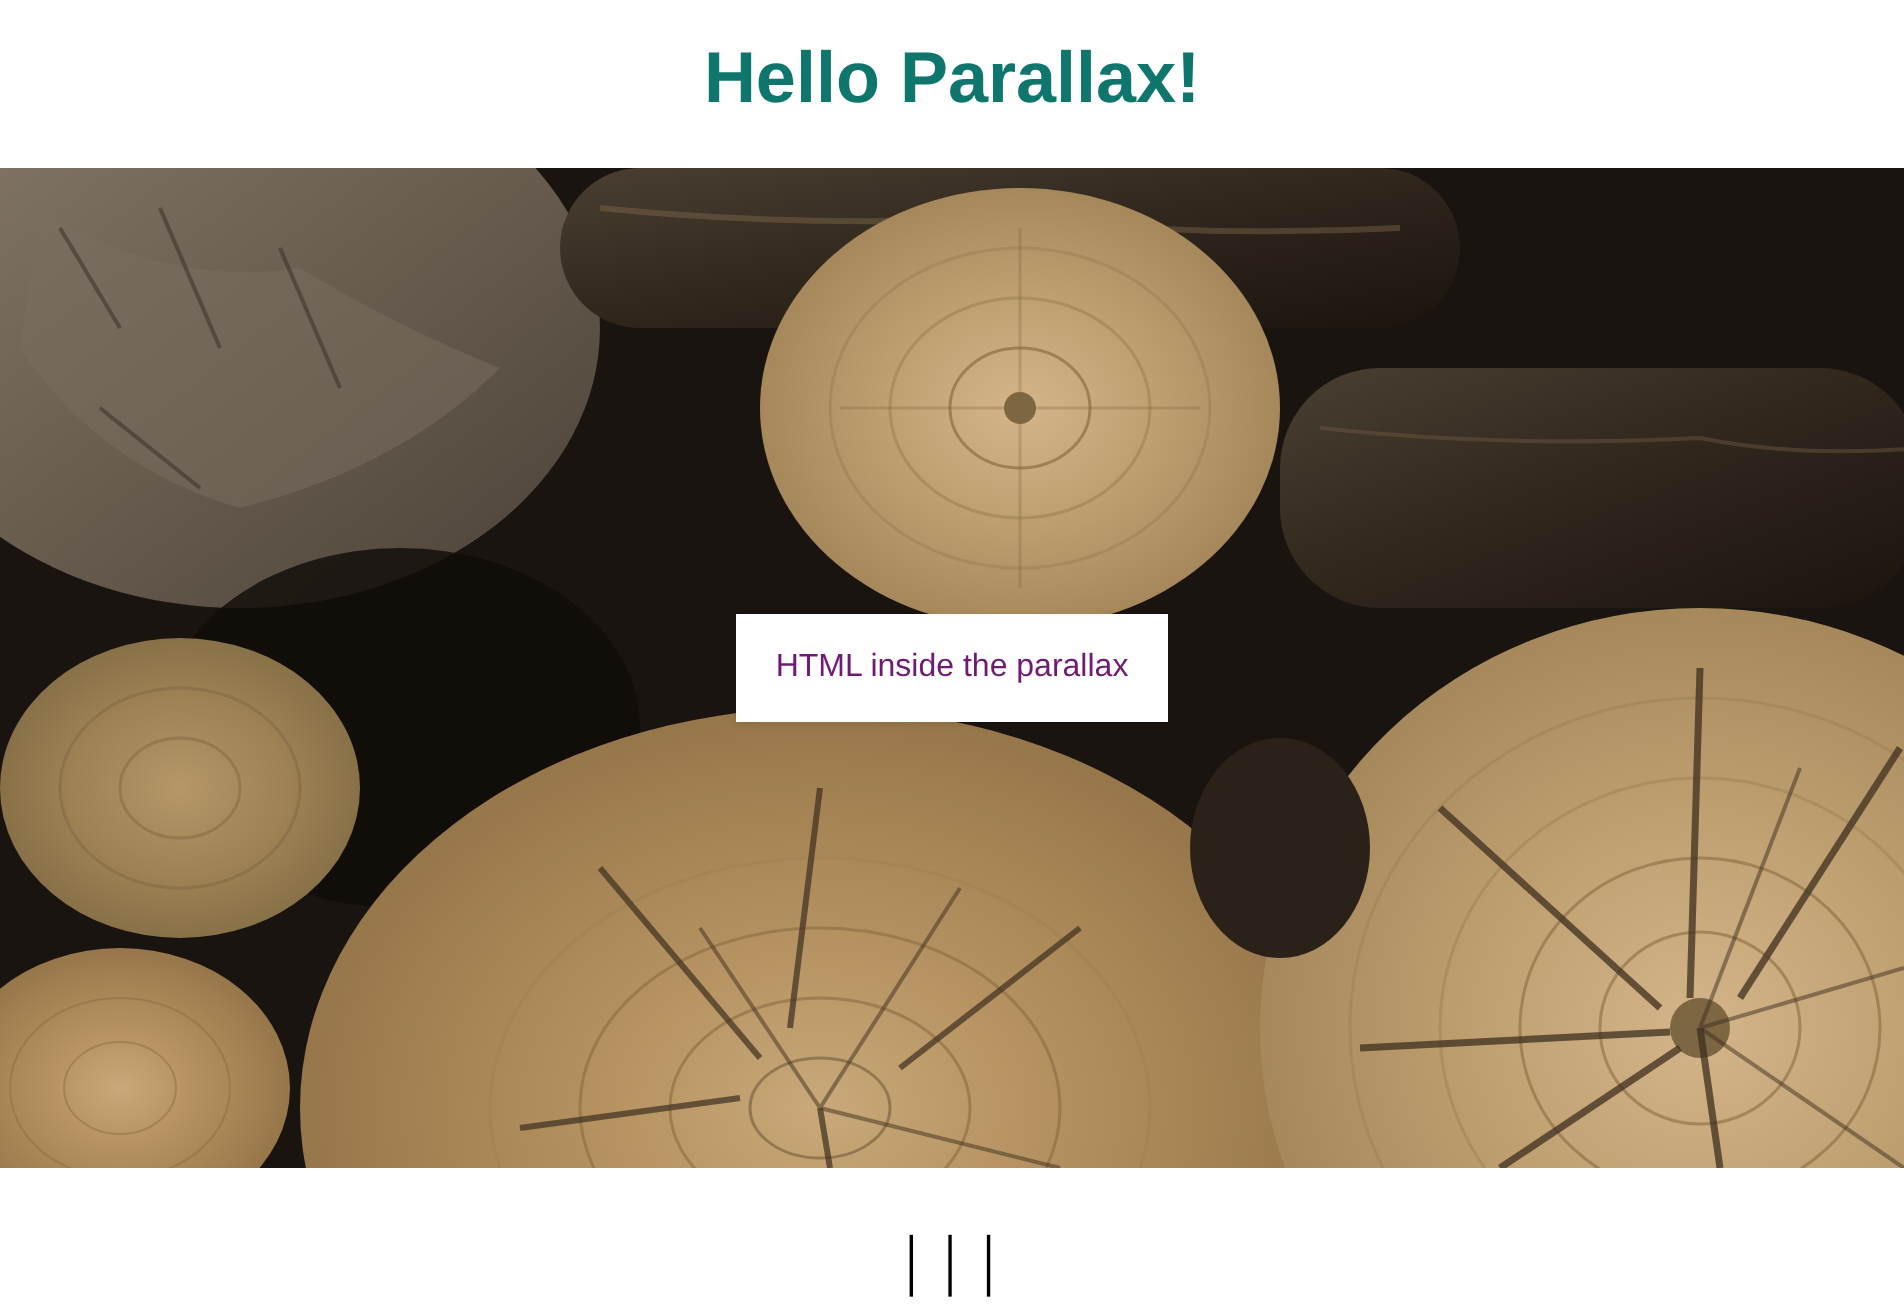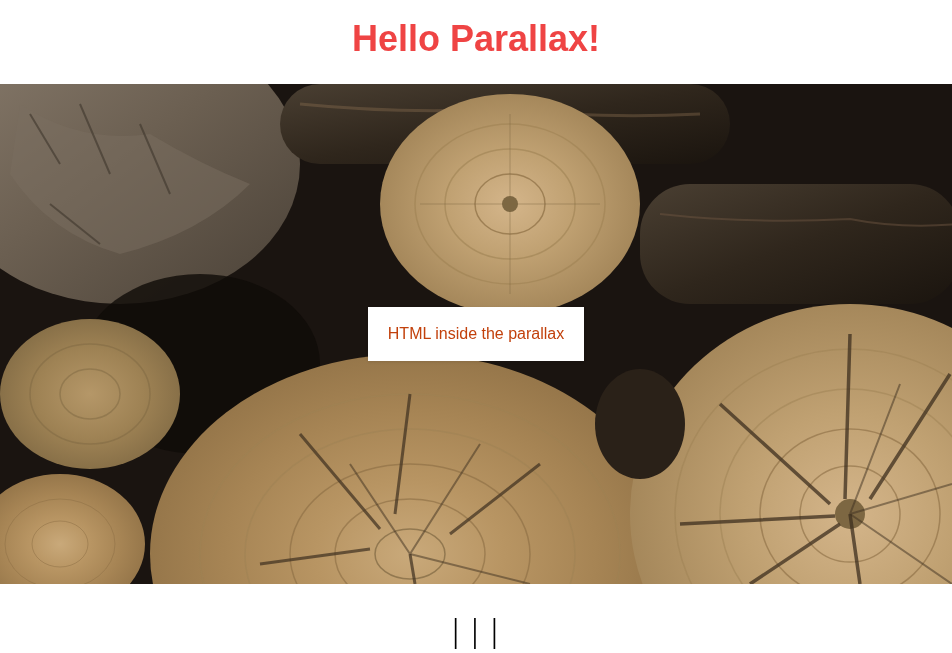--- a/index.html
+++ b/index.html
@@ -12,21 +12,21 @@
       background: #ffffff;
       width: 952px;
       height: 653px;
       overflow: hidden;
       position: relative;
     }
     .header-title {
       text-align: center;
       font-size: 36px;
       font-weight: 700;
-      color: #ef4444;
+      color: #0f766e;
       padding: 18px 0 24px 0;
     }
     .parallax-section {
       width: 100%;
       height: 500px;
       position: relative;
       overflow: hidden;
       display: flex;
       align-items: center;
       justify-content: center;
@@ -39,21 +39,21 @@
       height: 100%;
     }
     .wood-bg svg {
       width: 100%;
       height: 100%;
     }
     .overlay-box {
       background: #ffffff;
       padding: 18px 20px;
       font-size: 16px;
-      color: #c2410c;
+      color: #701a75;
       position: relative;
       z-index: 10;
       box-shadow: 0 1px 3px rgba(0,0,0,0.1);
     }
     .footer-separator {
       text-align: center;
       font-size: 34px;
       font-weight: 400;
       color: #000000;
       padding-top: 28px;

